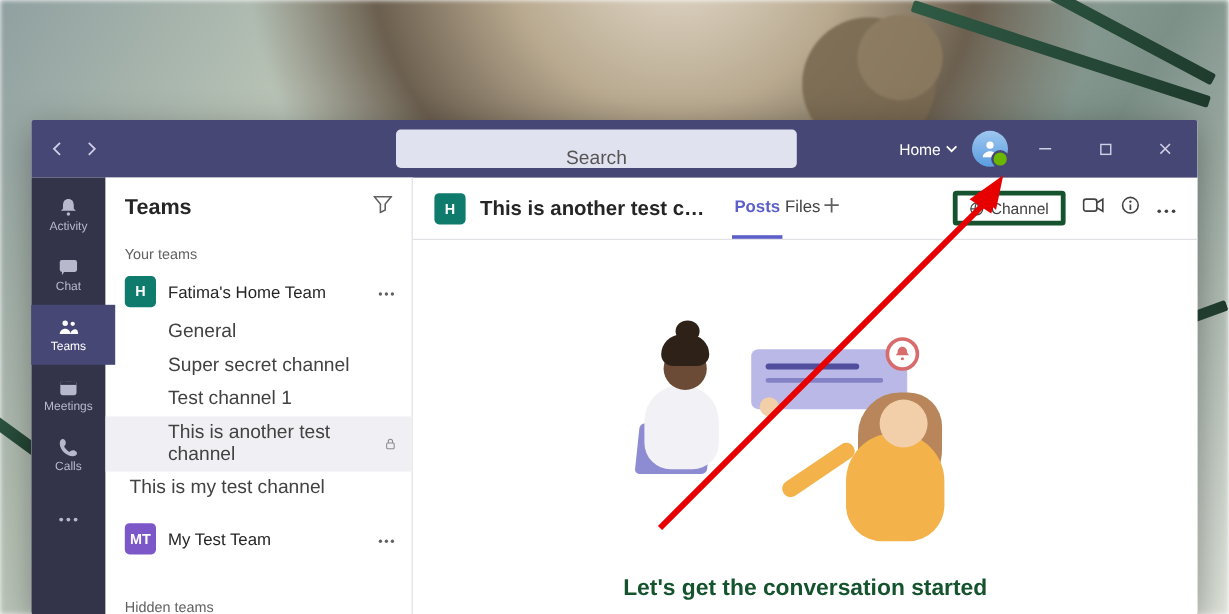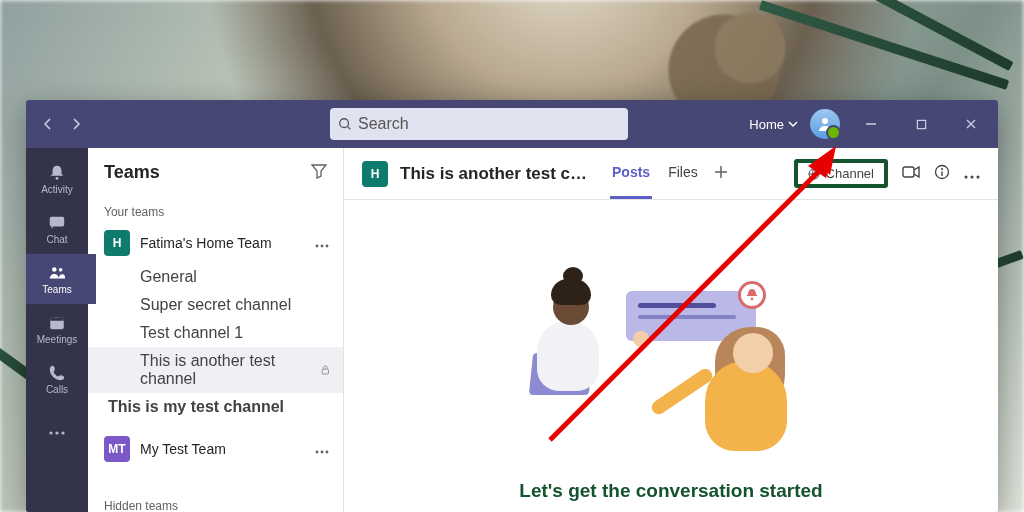--- a/index.html
+++ b/index.html
@@ -8,21 +8,21 @@
     radial-gradient(circle at 55% -10%, #e8e0d2 0%, #b8a98f 18%, #6b5f4f 32%, transparent 45%),
     linear-gradient(120deg,#8fa0a0 0%, #b6c1b4 20%, #cfd6cd 35%, #a0b0a8 55%, #7c9088 75%, #e0e4db 100%);
     filter: blur(2px); }
   .pine { position:absolute; right:40px; top:-40px; width:520px; height:220px; background:
     radial-gradient(circle at 55% 40%, #8b7a5f 0 35px, transparent 36px),
     radial-gradient(circle at 50% 50%, #7a6a52 0 55px, transparent 56px);
     border-radius:50%; opacity:.9; filter:blur(1px);}
   .window { position:absolute; left:26px; top:100px; right:26px; bottom:0; background:#fff; box-shadow:0 8px 30px rgba(0,0,0,.35); display:flex; flex-direction:column; border-radius:2px; overflow:hidden;}
   .titlebar { height:48px; background:#464775; display:flex; align-items:center; color:#cfcfe6; padding:0 8px; }
   .nav-arrow { width:28px; height:28px; display:flex; align-items:center; justify-content:center; color:#cfcfe6; border-radius:3px; cursor:pointer;}
-  .search { margin-left:240px; width:298px; height:30px; background:#e1e2f0; border-radius:4px; display:flex; align-items:center; padding:16px 8px; color:#555; }
+  .search { margin-left:240px; width:334px; height:30px; background:#e1e2f0; border-radius:4px; display:flex; align-items:center; padding:16px 8px; color:#555;flex-direction:column; }
   .search svg{margin-right:6px; color:#555;}
   .tb-right { margin-left:auto; display:flex; align-items:center; gap:12px;}
   .org-switch { color:#fff; font-size:13px; display:flex; align-items:center; gap:4px; cursor:pointer;}
   .avatar { width:30px; height:30px; border-radius:50%; background:linear-gradient(180deg,#9ec7ef 0%, #5a9de0 100%); position:relative; display:flex; align-items:center; justify-content:center;}
   .avatar::after{content:""; position:absolute; right:-1px; bottom:-1px; width:11px; height:11px; background:#6bb700; border:2px solid #464775; border-radius:50%;}
   .win-btn { width:38px; height:32px; display:flex; align-items:center; justify-content:center; color:#cfcfe6; cursor:pointer;}
   .body { flex:1; display:flex; min-height:0;}
   .rail { width:62px; background:#33344a; display:flex; flex-direction:column; align-items:center; padding-top:6px;}
   .rail-item { width:78px; height:50px; display:flex; flex-direction:column; align-items:center; justify-content:center; gap:2px; color:#b8b8cc; font-size:10px; cursor:pointer; position:relative;}
   .rail-item.active { background:#464775; color:#fff;}
@@ -34,27 +34,27 @@
   .filter-btn{color:#616161; cursor:pointer;}
   .sb-section { padding:4px 0;}
   .sb-label { font-size:12px; color:#616161; padding:8px 16px 4px;}
   .team-row { display:flex; align-items:center; padding:4px 10px 4px 16px; height:40px; cursor:pointer;}
   .team-avatar{width:26px;height:26px;border-radius:4px;display:flex;align-items:center;justify-content:center;color:#fff;font-size:12px;font-weight:600;margin-right:10px;}
   .ta-teal{background:#0f7b6c;} .ta-purple{background:#7b57c7;}
   .team-name{font-size:14px; color:#252525; flex:1;}
   .team-more{color:#616161; padding:4px; cursor:pointer;}
   .channel { padding:5px 12px 5px 52px; font-size:16px; color:#424242; cursor:pointer; display:flex; align-items:center; gap:6px;}
   .channel.selected{background:#f0f0f4;}
-  .channel.bold{font-weight:700;padding-left:20px;}
+  .channel.bold{font-weight:400;padding-left:20px;}
   .lock-icon{color:#8a8a8a;}
   .content { flex:1; display:flex; flex-direction:column; min-width:0;}
   .ch-header { height:52px; border-bottom:1px solid #e1e1e6; display:flex; align-items:center; padding:0 18px; gap:12px;}
   .ch-sq{width:26px;height:26px;background:#0f7b6c;border-radius:4px;color:#fff;display:flex;align-items:center;justify-content:center;font-size:12px;font-weight:600;}
   .ch-title{font-size:17px; font-weight:700; color:#252525; white-space:nowrap; overflow:hidden; text-overflow:ellipsis; max-width:190px;}
-  .tabs{display:flex; gap:14px; margin-left:8px; align-self:stretch; align-items:center;}
+  .tabs{display:flex; margin-left:8px; align-self:stretch; align-items:center;}
   .tab{font-size:14px; color:#424242; padding:0 2px; height:100%; display:flex; align-items:center; border-bottom:3px solid transparent; cursor:pointer;}
   .tab.active{color:#5b5fc7; border-bottom-color:#5b5fc7; font-weight:600;}
   .add-tab{color:#616161; cursor:pointer;}
   .hdr-right{margin-left:auto; display:flex; align-items:center; gap:14px; color:#424242;}
   .chip{border:4px solid #14532d; border-radius:3px; padding:3px 10px; font-size:13px; display:flex; align-items:center; gap:6px; cursor:pointer;}
   .content-body{flex:1; display:flex; flex-direction:column; align-items:center; justify-content:flex-end; padding-bottom:10px; position:relative; overflow:hidden;}
   .illus{position:relative; width:260px; height:180px;}
   .empty-title{font-size:19px; font-weight:700; color:#14532d; margin-top:19px;}
   
   .arrow{position:absolute; pointer-events:none;}

